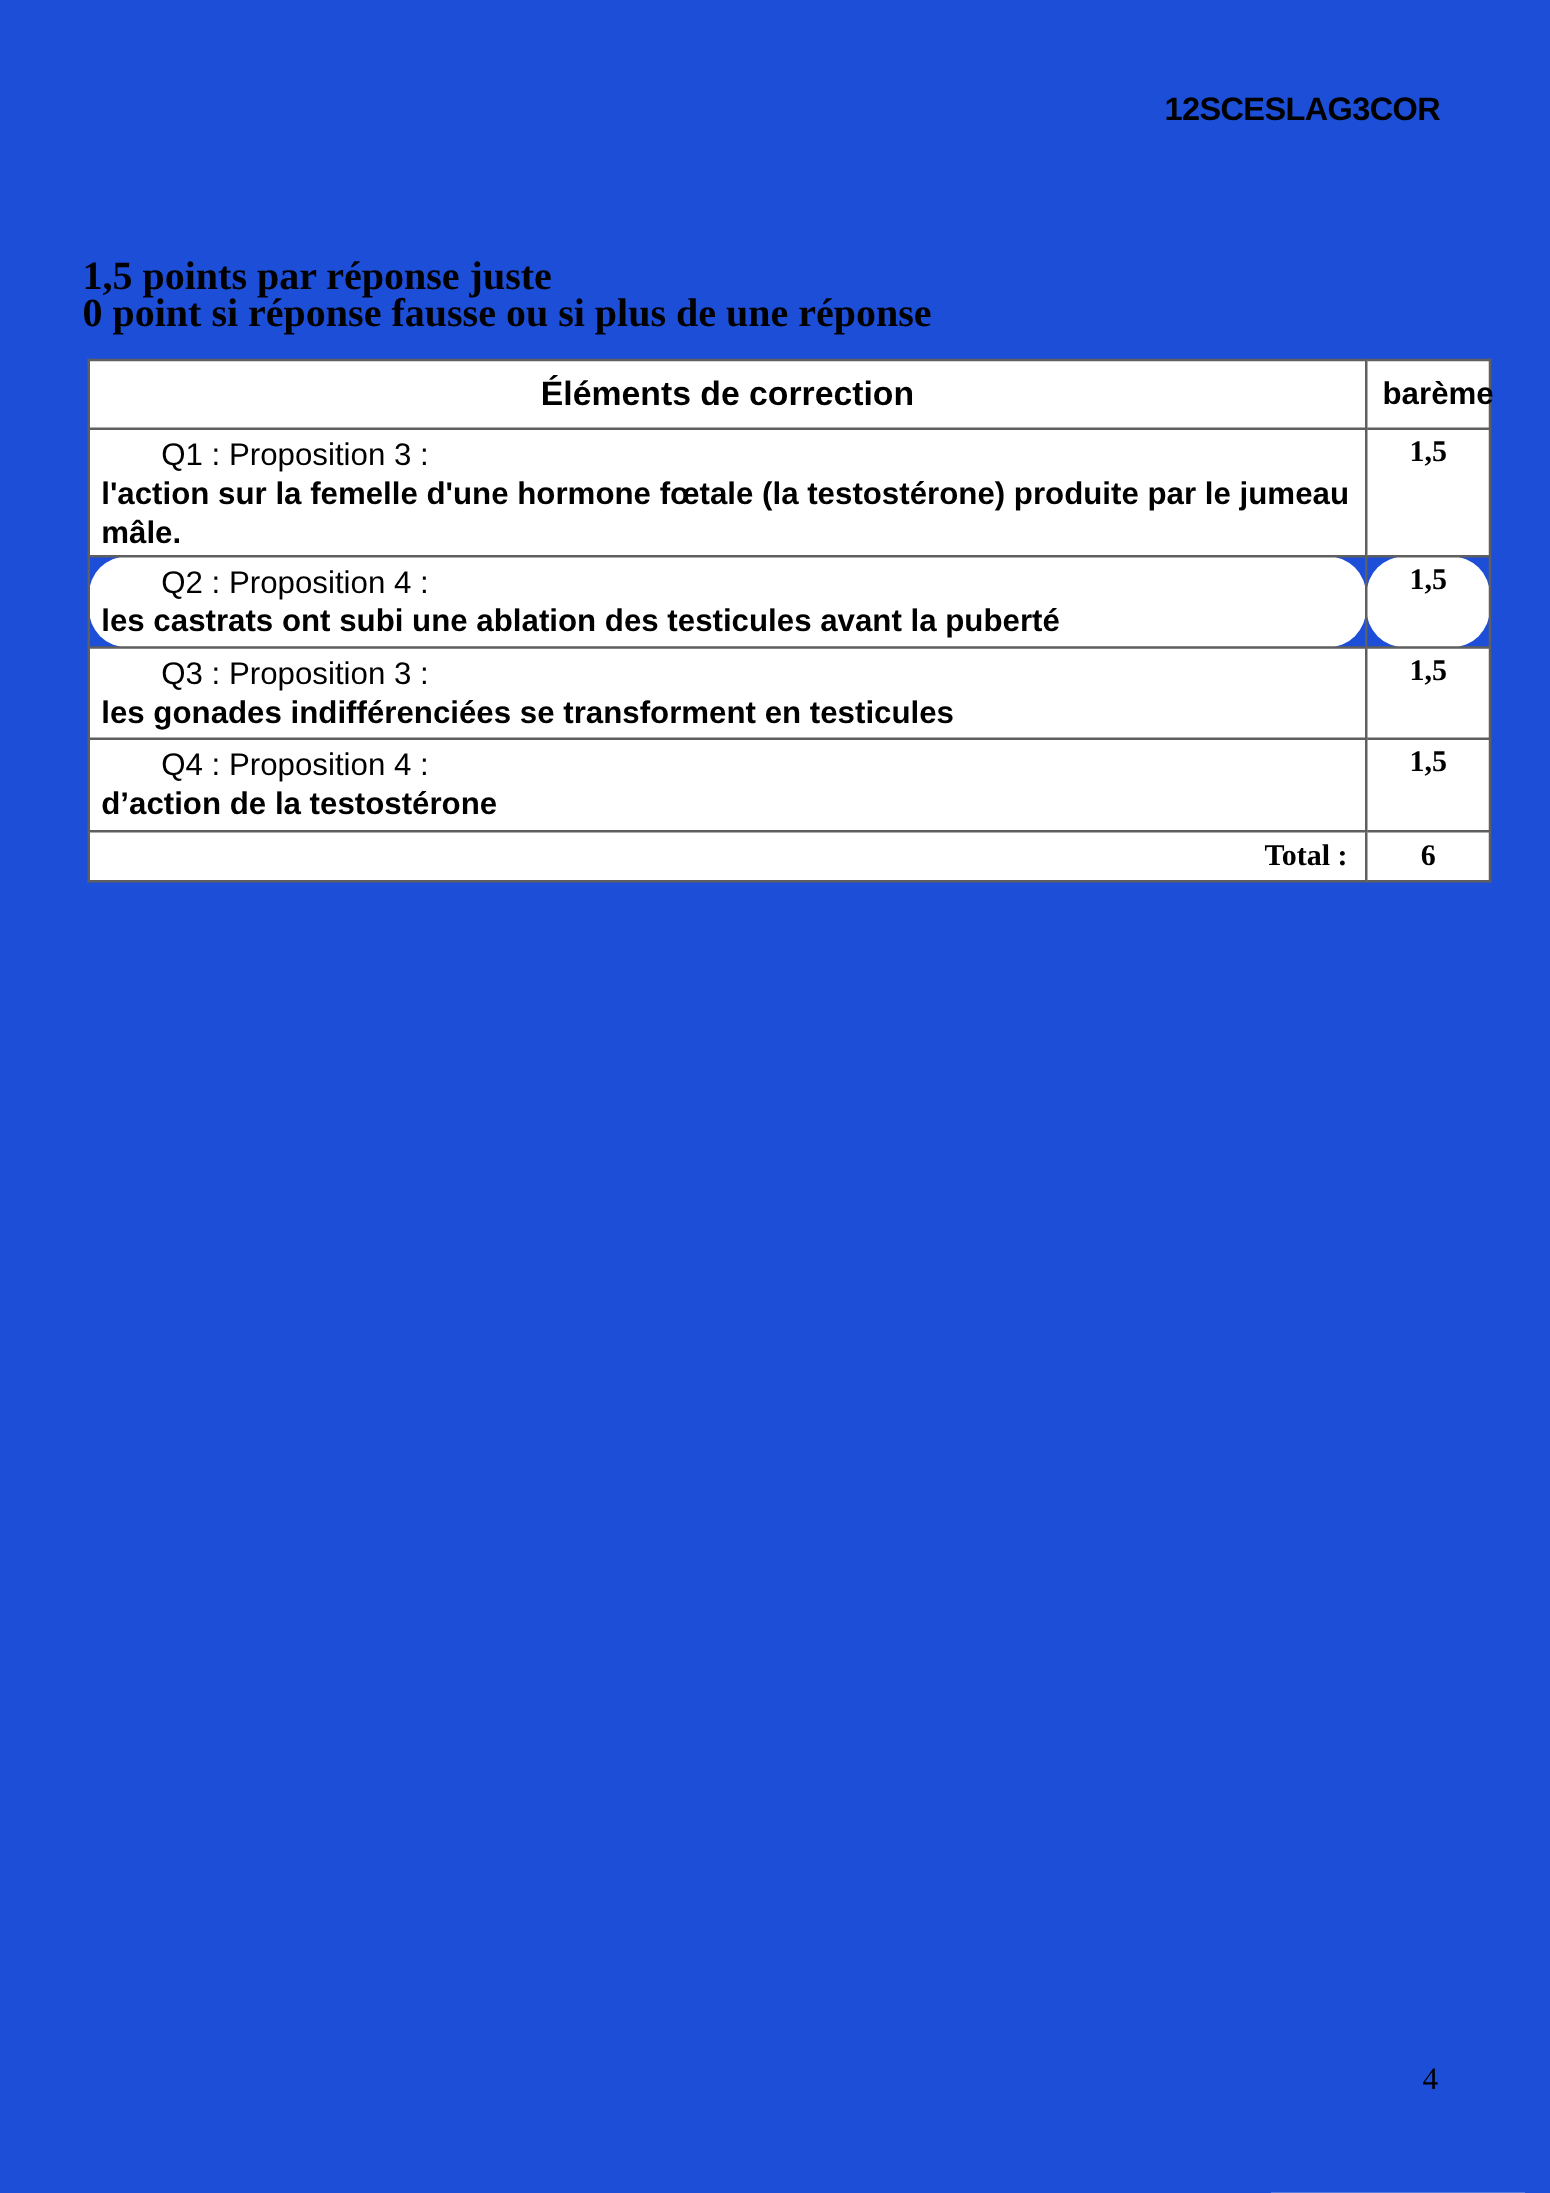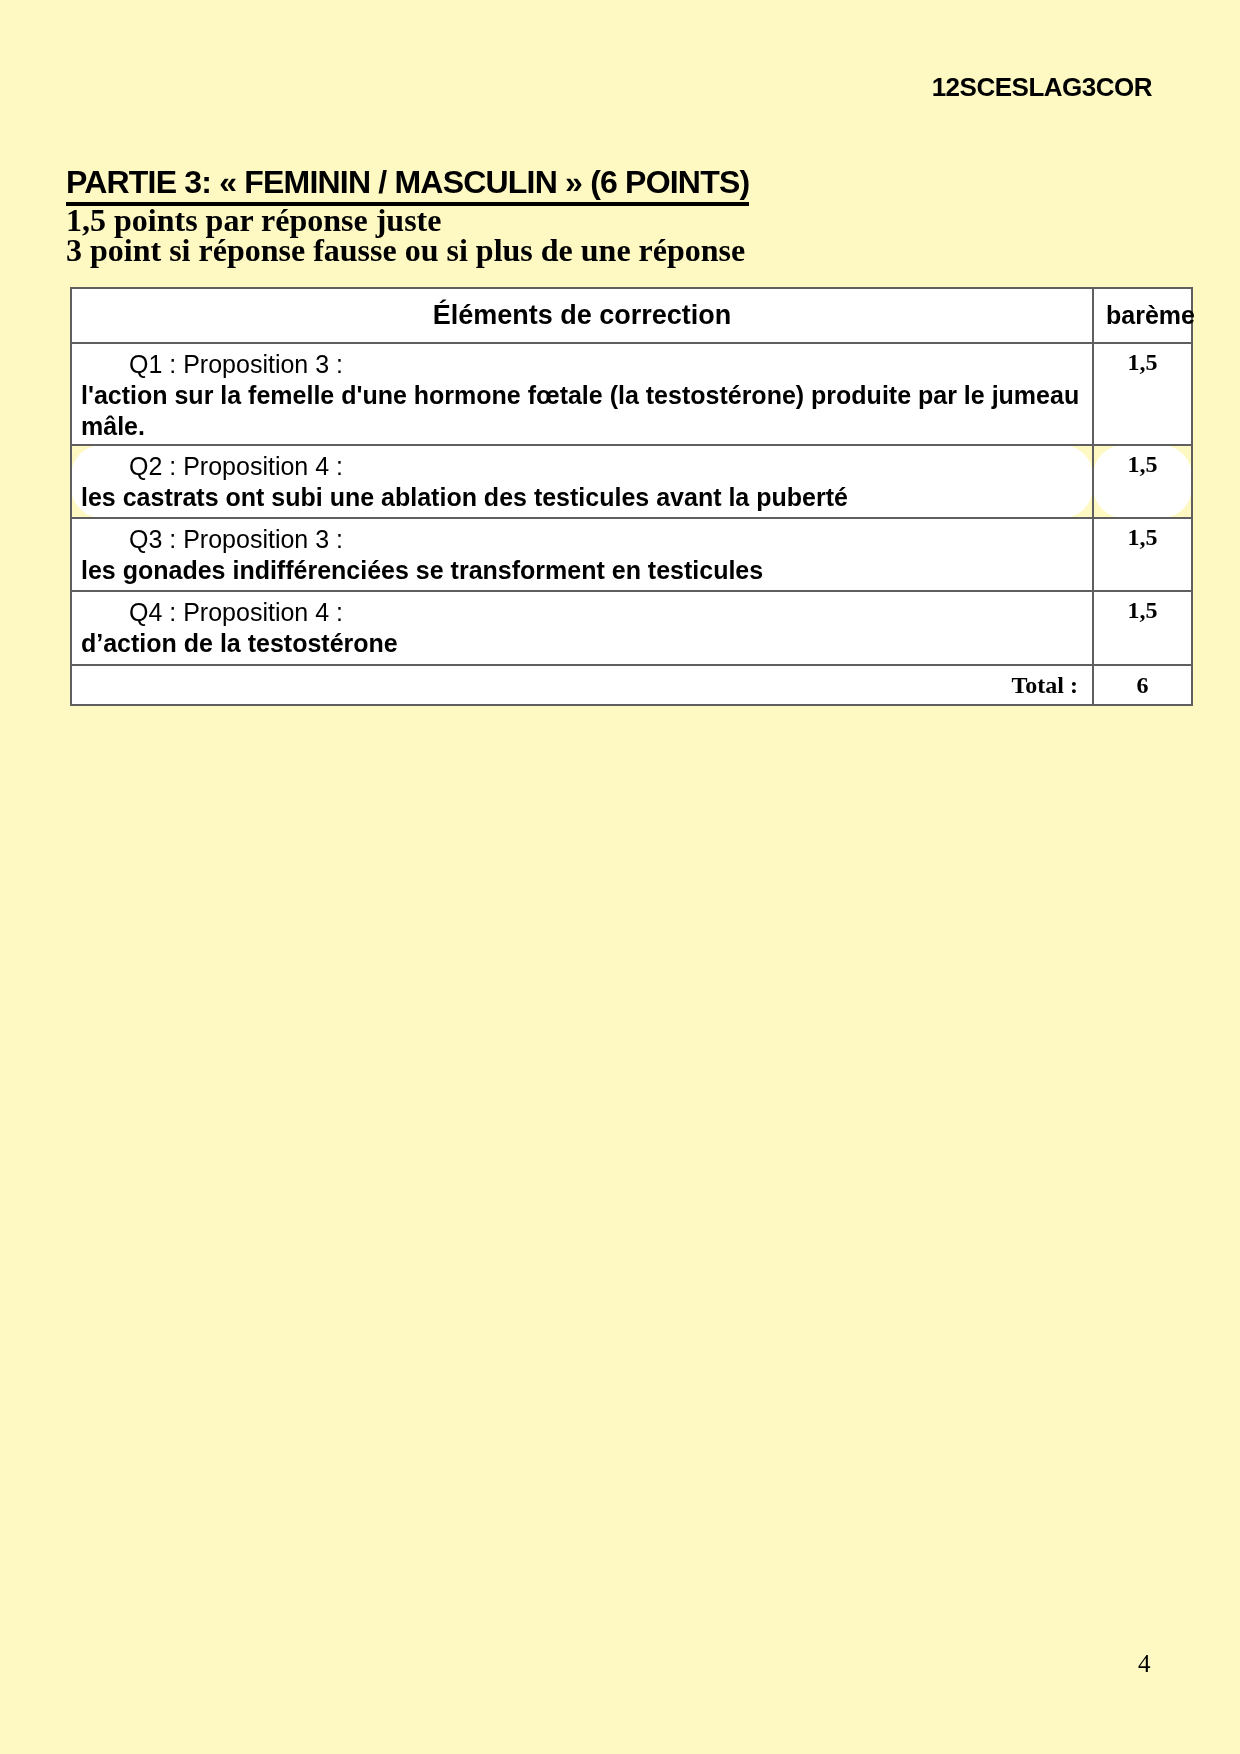--- a/index.html
+++ b/index.html
@@ -9,21 +9,21 @@
     background: #ffffff;
     color: #000000;
     font-family: "Liberation Sans", sans-serif;
     position: relative;
     overflow: hidden;
   }
   .page {
     position: relative;
     width: 1240px;
     height: 1754px;
-    background: #fef9c3;
+    background: #1d4ed8;
   }
   .header-code {
     position: absolute;
     top: 72px;
     right: 88px;
     font-family: "Liberation Sans", sans-serif;
     font-weight: bold;
     font-size: 26px;
     letter-spacing: -0.5px;
     white-space: nowrap;
@@ -140,27 +140,24 @@
     font-size: 25px;
   }
 </style>
 </head>
 <body>
 
 <div class="page">
 
   <div class="header-code">12SCESLAG3COR</div>
 
-  <div class="section-title">
-    <span class="underlined">PARTIE 3: « FEMININ / MASCULIN » (6 POINTS)</span>
-  </div>
 
   <div class="subtitle">
     <div>1,5 points par réponse juste</div>
-    <div>3 point si réponse fausse ou si plus de une réponse</div>
+    <div>0 point si réponse fausse ou si plus de une réponse</div>
   </div>
 
   <table class="score-table">
     <colgroup>
       <col class="c-main">
       <col class="c-score">
     </colgroup>
     <thead>
       <tr>
         <th class="main-header">Éléments de correction</th>

